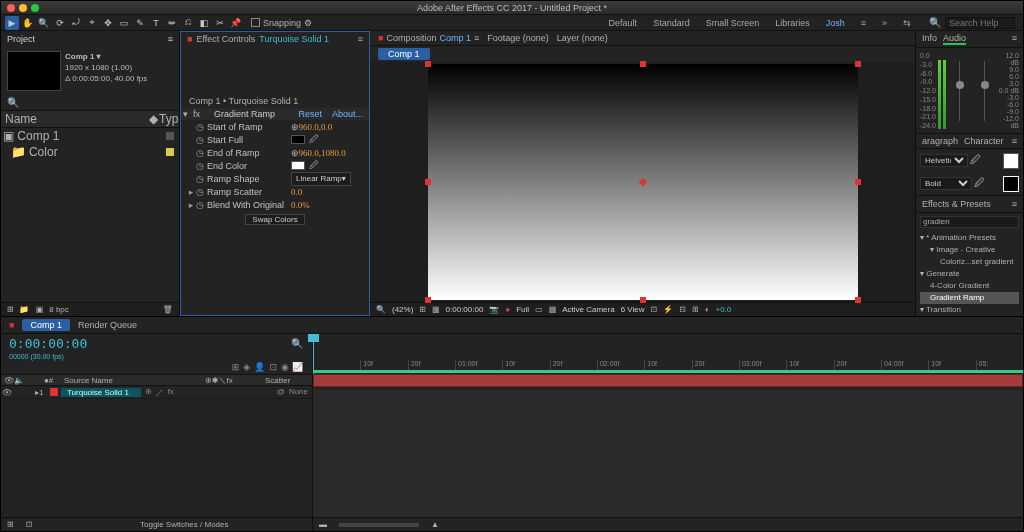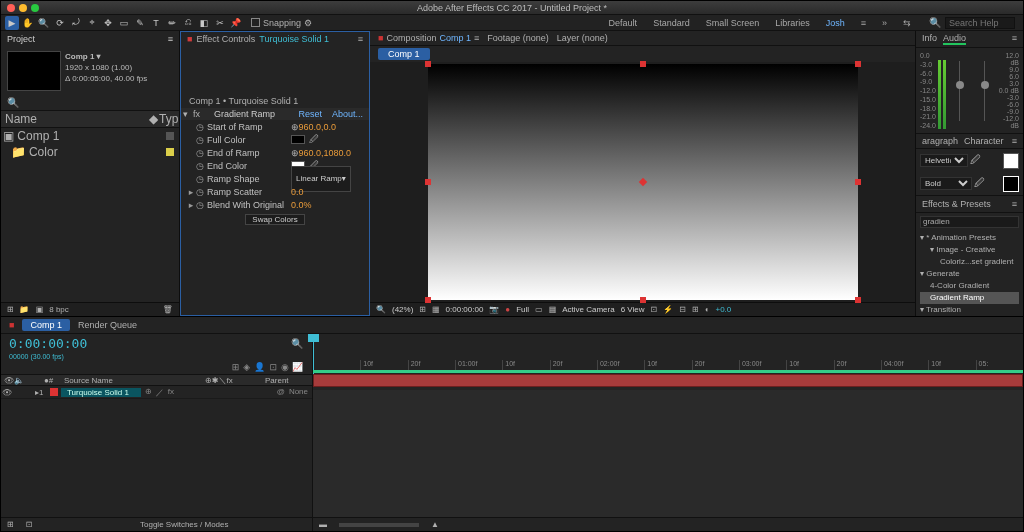--- a/index.html
+++ b/index.html
@@ -43,24 +43,24 @@
   .eff-tab .layer { color: #3fbed5; }
   .eff-sub { padding: 2px 8px; font-size: 9px; margin-top: 48px; }
   .fx-row-top { display: flex; align-items: center; padding: 1px 6px; background: #2a2a2a; font-size: 9px; }
   .fx-row-top .name { color: #ccc; margin-left: 14px; }
   .fx-row-top .reset { margin-left: auto; color: #6fb6ff; cursor: pointer; margin-right: 10px; }
   .fx-row-top .about { color: #6fb6ff; cursor: pointer; }
   .prop { display: flex; align-items: center; padding: 0 6px; font-size: 9px; height: 13px; }
   .prop .arrow { width: 8px; text-align: center; color: #999; }
   .prop .stopwatch { width: 10px; text-align: center; color: #999; }
   .prop .pname { flex: 0 0 86px; padding-left: 2px; color: #c0c0c0; }
-  .prop .pval { color: #e99b3a; cursor: ew-resize; }
+  .prop .pval { color: #e99b3a; cursor: ew-resize; font-family: Liberation Serif, serif; }
   .prop .swatch { width: 14px; height: 9px; border: 1px solid #555; display: inline-block; }
   .prop .dropper { margin-left: 4px; color: #aaa; }
-  .prop .select { background: #1c1c1c; border: 1px solid #444; color: #ccc; padding: 0 4px; font-size: 8px; height: 26px; display: inline-flex; align-items: center; }
+  .prop .select { background: #1c1c1c; border: 1px solid #444; color: #ccc; padding: 0 4px; font-size: 8px; height: 14px; display: inline-flex; align-items: center; }
   .swap-row { padding: 2px 0; text-align: center; }
   .swap-btn { background: #1c1c1c; border: 1px solid #444; font-size: 8px; padding: 0 6px; color: #ccc; cursor: pointer; }
   
   .col-center { flex: 1; display: flex; flex-direction: column; }
   .comp-tabs { display: flex; align-items: center; gap: 8px; padding: 2px 8px; font-size: 9px; border-bottom: 1px solid #111; }
   .comp-tabs .tab { display: flex; align-items: center; gap: 3px; }
   .comp-tabs .active { color: #6fb6ff; }
   .comp-subtab { display: flex; padding: 2px 8px; }
   .comp-subtab span { background: #2b5fa3; color: #fff; padding: 1px 10px; font-size: 9px; border-radius: 2px; }
   .comp-viewer { flex: 1; background: #1e1e1e; display: flex; align-items: center; justify-content: center; position: relative; }
@@ -227,21 +227,21 @@
       <div class="prop">
           <span class="arrow"></span>
           <span class="stopwatch">◷</span>
           <span class="pname">Start of Ramp</span>
           <span>⊕</span> 
           <span class="pval">960.0,0.0</span>
         </div>
       <div class="prop">
           <span class="arrow"></span>
           <span class="stopwatch">◷</span>
-          <span class="pname">Full Color</span>
+          <span class="pname">Start Full</span>
           <span class="swatch" style="background:#000"></span>
           <span class="dropper">🖉</span>
         </div>
       <div class="prop">
           <span class="arrow"></span>
           <span class="stopwatch">◷</span>
           <span class="pname">End of Ramp</span>
           <span>⊕</span> 
           <span class="pval">960.0,1080.0</span>
         </div>
@@ -421,21 +421,21 @@
           <span>👤</span>
           <span>⊡</span>
           <span>◉</span>
           <span>📈</span>
         </div>
         <div class="tl-cols-hdr">
           <div style="width:40px">👁🔈</div>
           <div style="width:20px">●#</div>
           <div style="flex:1">Source Name</div>
           <div style="width:60px">⊕✱＼fx</div>
-          <div style="width:50px">Parent</div>
+          <div style="width:50px">Scatter</div>
         </div>
         <div class="tl-layer-row">
           <span class="eye">👁</span>
           <span style="width:22px"></span>
           <span>▸</span>
           <span style="width:8px">1</span>
           <span class="color"></span>
           <span class="name">Turquoise Solid 1</span>
           <span class="rest">
             <span>⊕</span>

